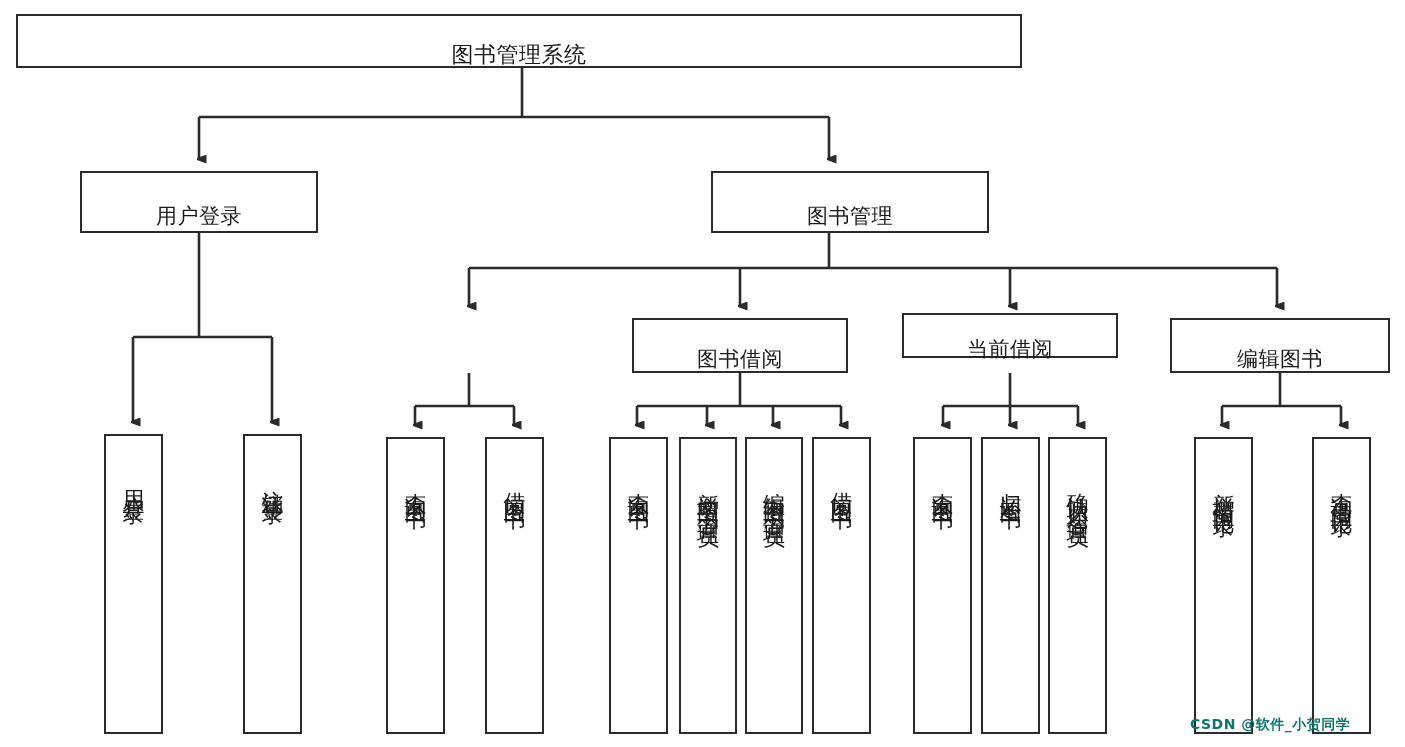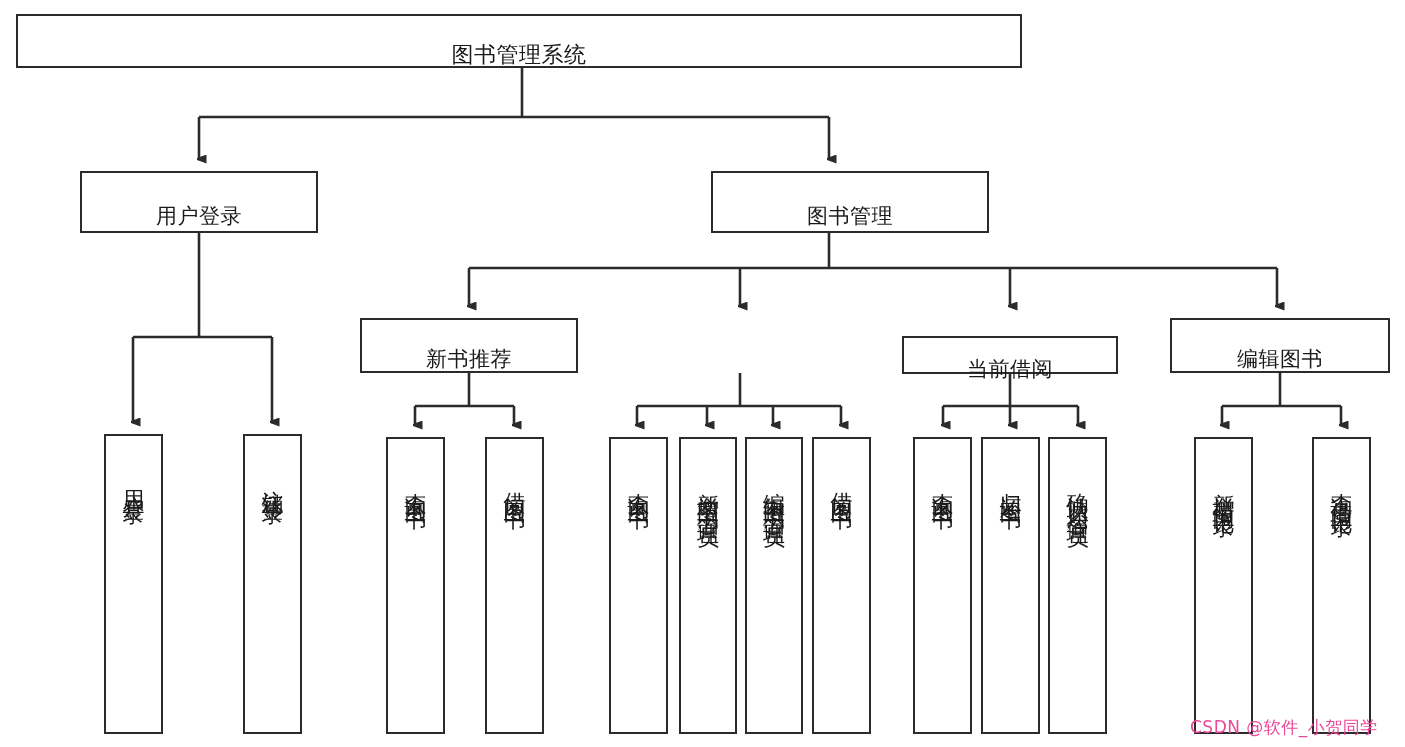--- a/index.html
+++ b/index.html
@@ -63,25 +63,26 @@
     font-size: 22px;
     line-height: 1.0;
     letter-spacing: 5px;
     white-space: nowrap;
     height: auto;
   }
   .watermark {
     position: absolute;
     left: 1190px;
     top: 716px;
-    font-size: 17px;
-    color: #ec4899;
+    font-size: 14px;
+    color: #0f766e;
     white-space: nowrap;
     letter-spacing: 0.5px;
     user-select: none;
+    font-weight: bold;
   }
 </style>
 </head>
 <body>
 
 <div id="diagram-root">
 
   <svg class="connectors" viewBox="0 0 1405 747" xmlns="http://www.w3.org/2000/svg">
     <defs>
       <marker id="arrow" markerWidth="10" markerHeight="10" refX="4.5" refY="7.5" orient="auto" markerUnits="userSpaceOnUse">
@@ -136,24 +137,24 @@
     <span class="node-label">图书管理系统</span>
   </div>
 
   <div class="node horiz" style="left:80px; top:171px; width:238px; height:62px;">
     <span class="node-label">用户登录</span>
   </div>
   <div class="node horiz" style="left:711px; top:171px; width:278px; height:62px;">
     <span class="node-label">图书管理</span>
   </div>
 
-  <div class="node horiz" style="left:360px; top:318px; width:218px; height:55px;">
-    <span class="node-label">新书推荐</span>
-  </div>
-  <div class="node horiz" style="left:902px; top:336px; width:216px; height:38px;">
+  <div class="node horiz" style="left:632px; top:318px; width:216px; height:55px;">
+    <span class="node-label">图书借阅</span>
+  </div>
+  <div class="node horiz" style="left:902px; top:313px; width:216px; height:45px;">
     <span class="node-label">当前借阅</span>
   </div>
   <div class="node horiz" style="left:1170px; top:318px; width:220px; height:55px;">
     <span class="node-label">编辑图书</span>
   </div>
 
   <div class="node vert" style="left:104px; top:434px; width:59px; height:300px;">
     <span class="node-label">用户登录</span>
   </div>
   <div class="node vert" style="left:243px; top:434px; width:59px; height:300px;">

